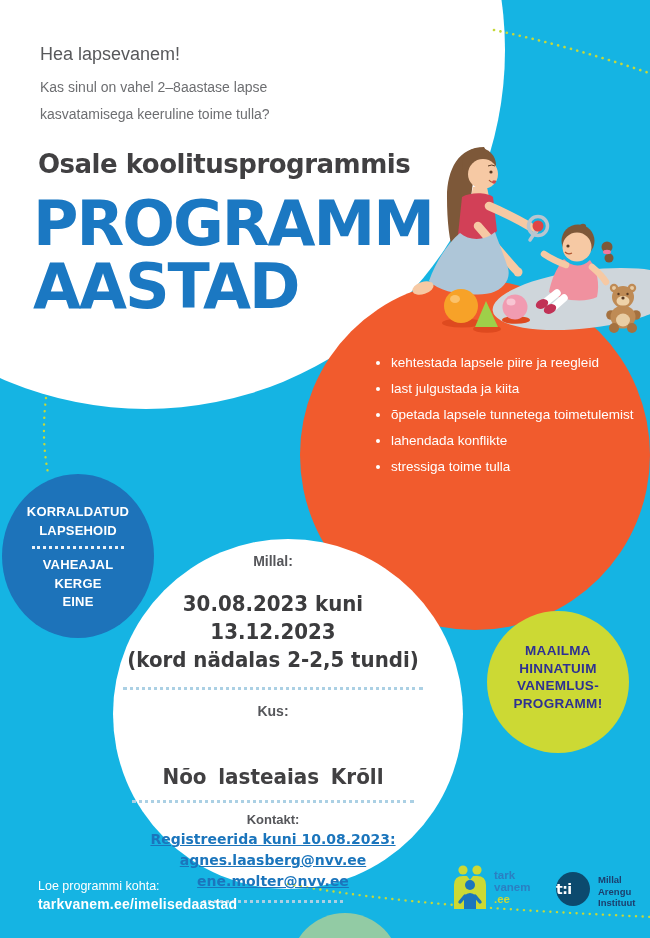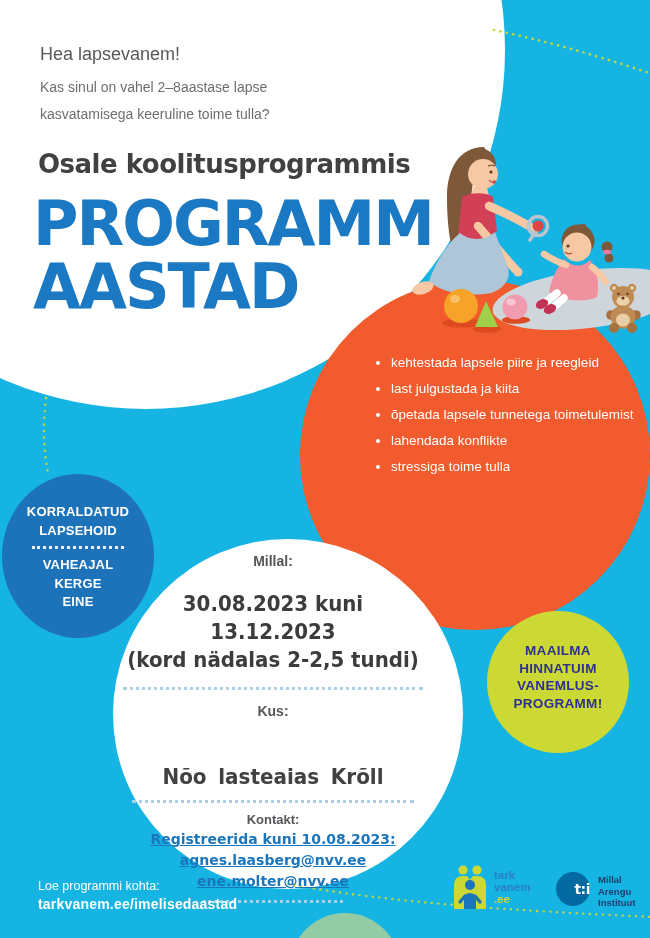--- a/index.html
+++ b/index.html
@@ -52,21 +52,21 @@
 
   
   .badge{left:494px;top:642px;width:128px;text-align:center;font-weight:bold;font-size:13.5px;line-height:17.5px;color:#2e3192;letter-spacing:0.3px;}
 
   
   .more{left:38px;top:877px;color:#fff;font-size:12.5px;line-height:18px;}
   .more .url{font-size:14px;font-weight:bold;letter-spacing:0.2px;}
   .logo-tv{left:452px;top:863px;display:flex;gap:6px;align-items:flex-start;}
   .logo-tv .txt{margin-top:6px;font-weight:bold;font-size:11.5px;line-height:12px;color:#2b7fc2;}
   .logo-tv .ee{color:#ccd934;}
-  .logo-tai{left:556px;top:872px;width:34px;height:34px;border-radius:50%;background:#0369a1;display:flex;align-items:center;justify-content:flex-end;}
+  .logo-tai{left:556px;top:872px;width:34px;height:34px;border-radius:50%;background:#0c4a6e;display:flex;align-items:center;justify-content:flex-start;}
   .logo-tai span{color:#fff;font-weight:bold;font-size:14px;font-family:"DejaVu Sans",sans-serif;letter-spacing:-0.5px;}
   .tai-name{left:598px;top:874px;font-weight:bold;font-size:9.5px;line-height:11.5px;color:#1c3f6e;}
 
   svg{display:block;}
 </style>
 </head>
 <body>
 
 <div class="poster">
 

